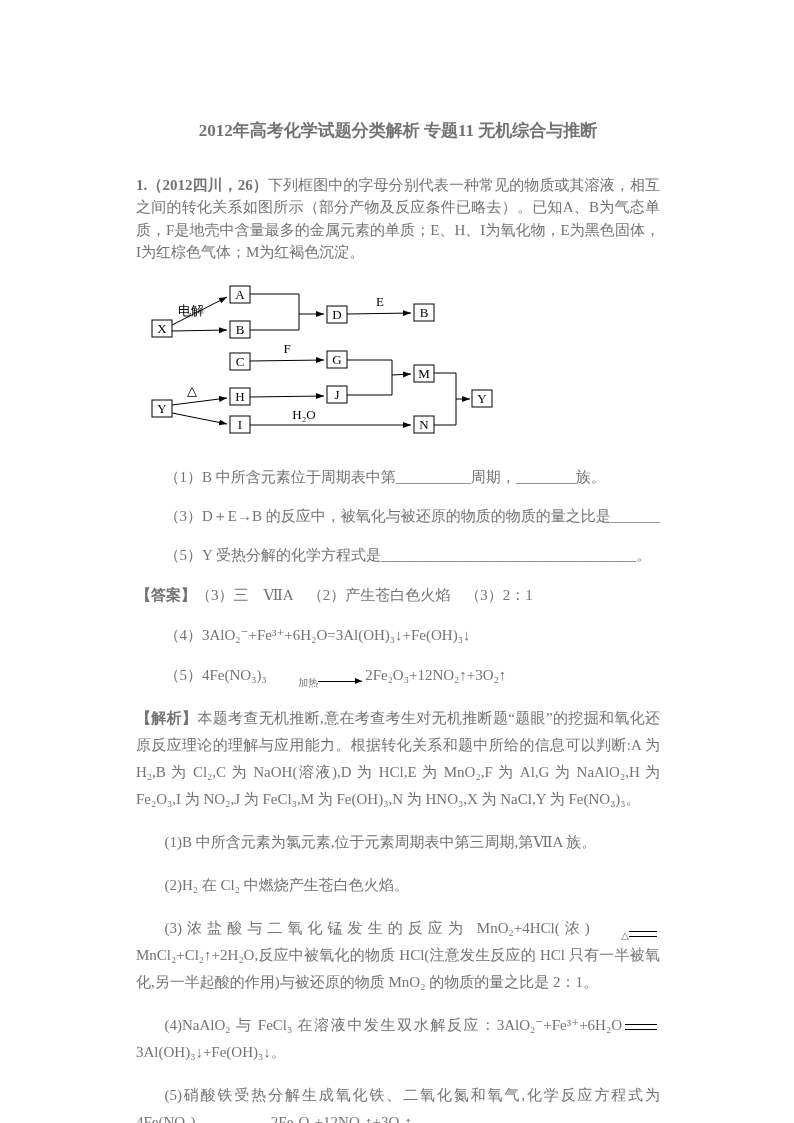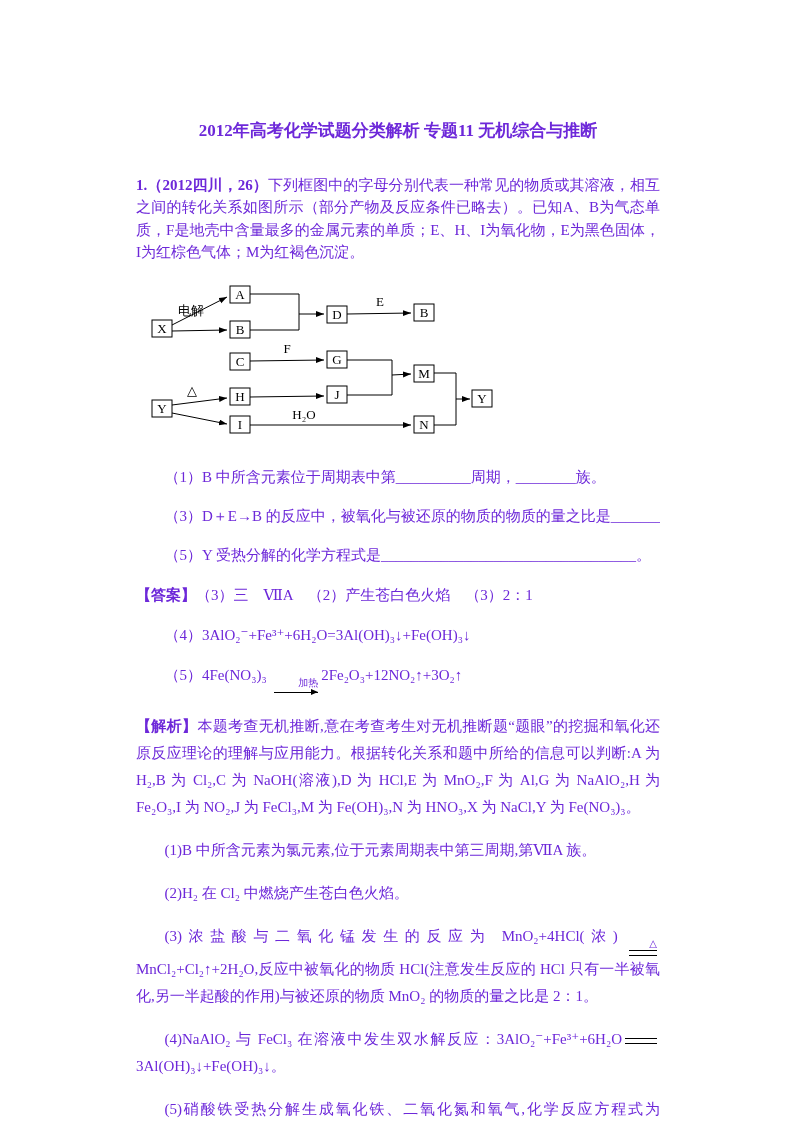--- a/index.html
+++ b/index.html
@@ -1,40 +1,40 @@
 <!DOCTYPE html>
 <html><head>
 <meta charset="utf-8">
 <style>
   html,body{margin:0;padding:0;background:#ffffff;}
   .page{
     position:relative;width:794px;height:1123px;margin:0 auto;box-sizing:border-box;
     background:#fff;padding:118px 118px 30px 120px;
     font-family:"Liberation Serif","DejaVu Serif",serif;
-    font-size:15px;line-height:1.5;color:#6d28d9;overflow:hidden;
+    font-size:15px;line-height:1.5;color:#737373;overflow:hidden;
   }
   p{margin:16px;}
   .bold{font-weight:bold;}
   h1.title{font-size:17px;font-weight:bold;text-align:center;margin:0 0 30px 0;}
   .justify{text-align:justify;}
   .diagram{margin:8px 0 8px 24px;}
   .diagram svg{font-family:inherit;display:block;}
   .prompt{margin-top:4px;}
   .subs{margin-top:2px;}
   .sub{text-indent:1.9em;line-height:1.55;white-space:nowrap;overflow:hidden;}
   .answer{margin-top:10px;}
   .ans-line{line-height:1.6;}
   .ans-indent{text-indent:1.9em;}
   .ans-f{margin-top:5px;}
   .analysis{margin-top:12px;}
   .ana{line-height:1.8;text-align:justify;}
   .ana-item{text-indent:1.9em;}
   .mt{margin-top:9px;}
   
-  .over{display:inline-flex;flex-direction:column;align-items:flex-end;vertical-align:-6px;margin:0 3px;line-height:1;}
+  .over{display:inline-flex;flex-direction:row;align-items:flex-start;vertical-align:-6px;margin:0 3px;line-height:1;}
   .over-label{font-size:10px;line-height:1;padding-bottom:1px;min-height:10px;}
   .eq-line{display:inline-block;width:28px;height:4px;border-top:1px solid #000;border-bottom:1px solid #000;}
   .eq-inline{vertical-align:middle;margin:0 3px;width:32px;}
   .arrow-line{position:relative;display:inline-block;width:44px;height:1px;background:#000;margin:3px 0 4px;}
   .arrow-line::after{content:"";position:absolute;right:0;top:-3px;width:0;height:0;
     border-left:7px solid #000;border-top:3px solid transparent;border-bottom:3px solid transparent;}
 </style>
 </head>
 <body>
 

